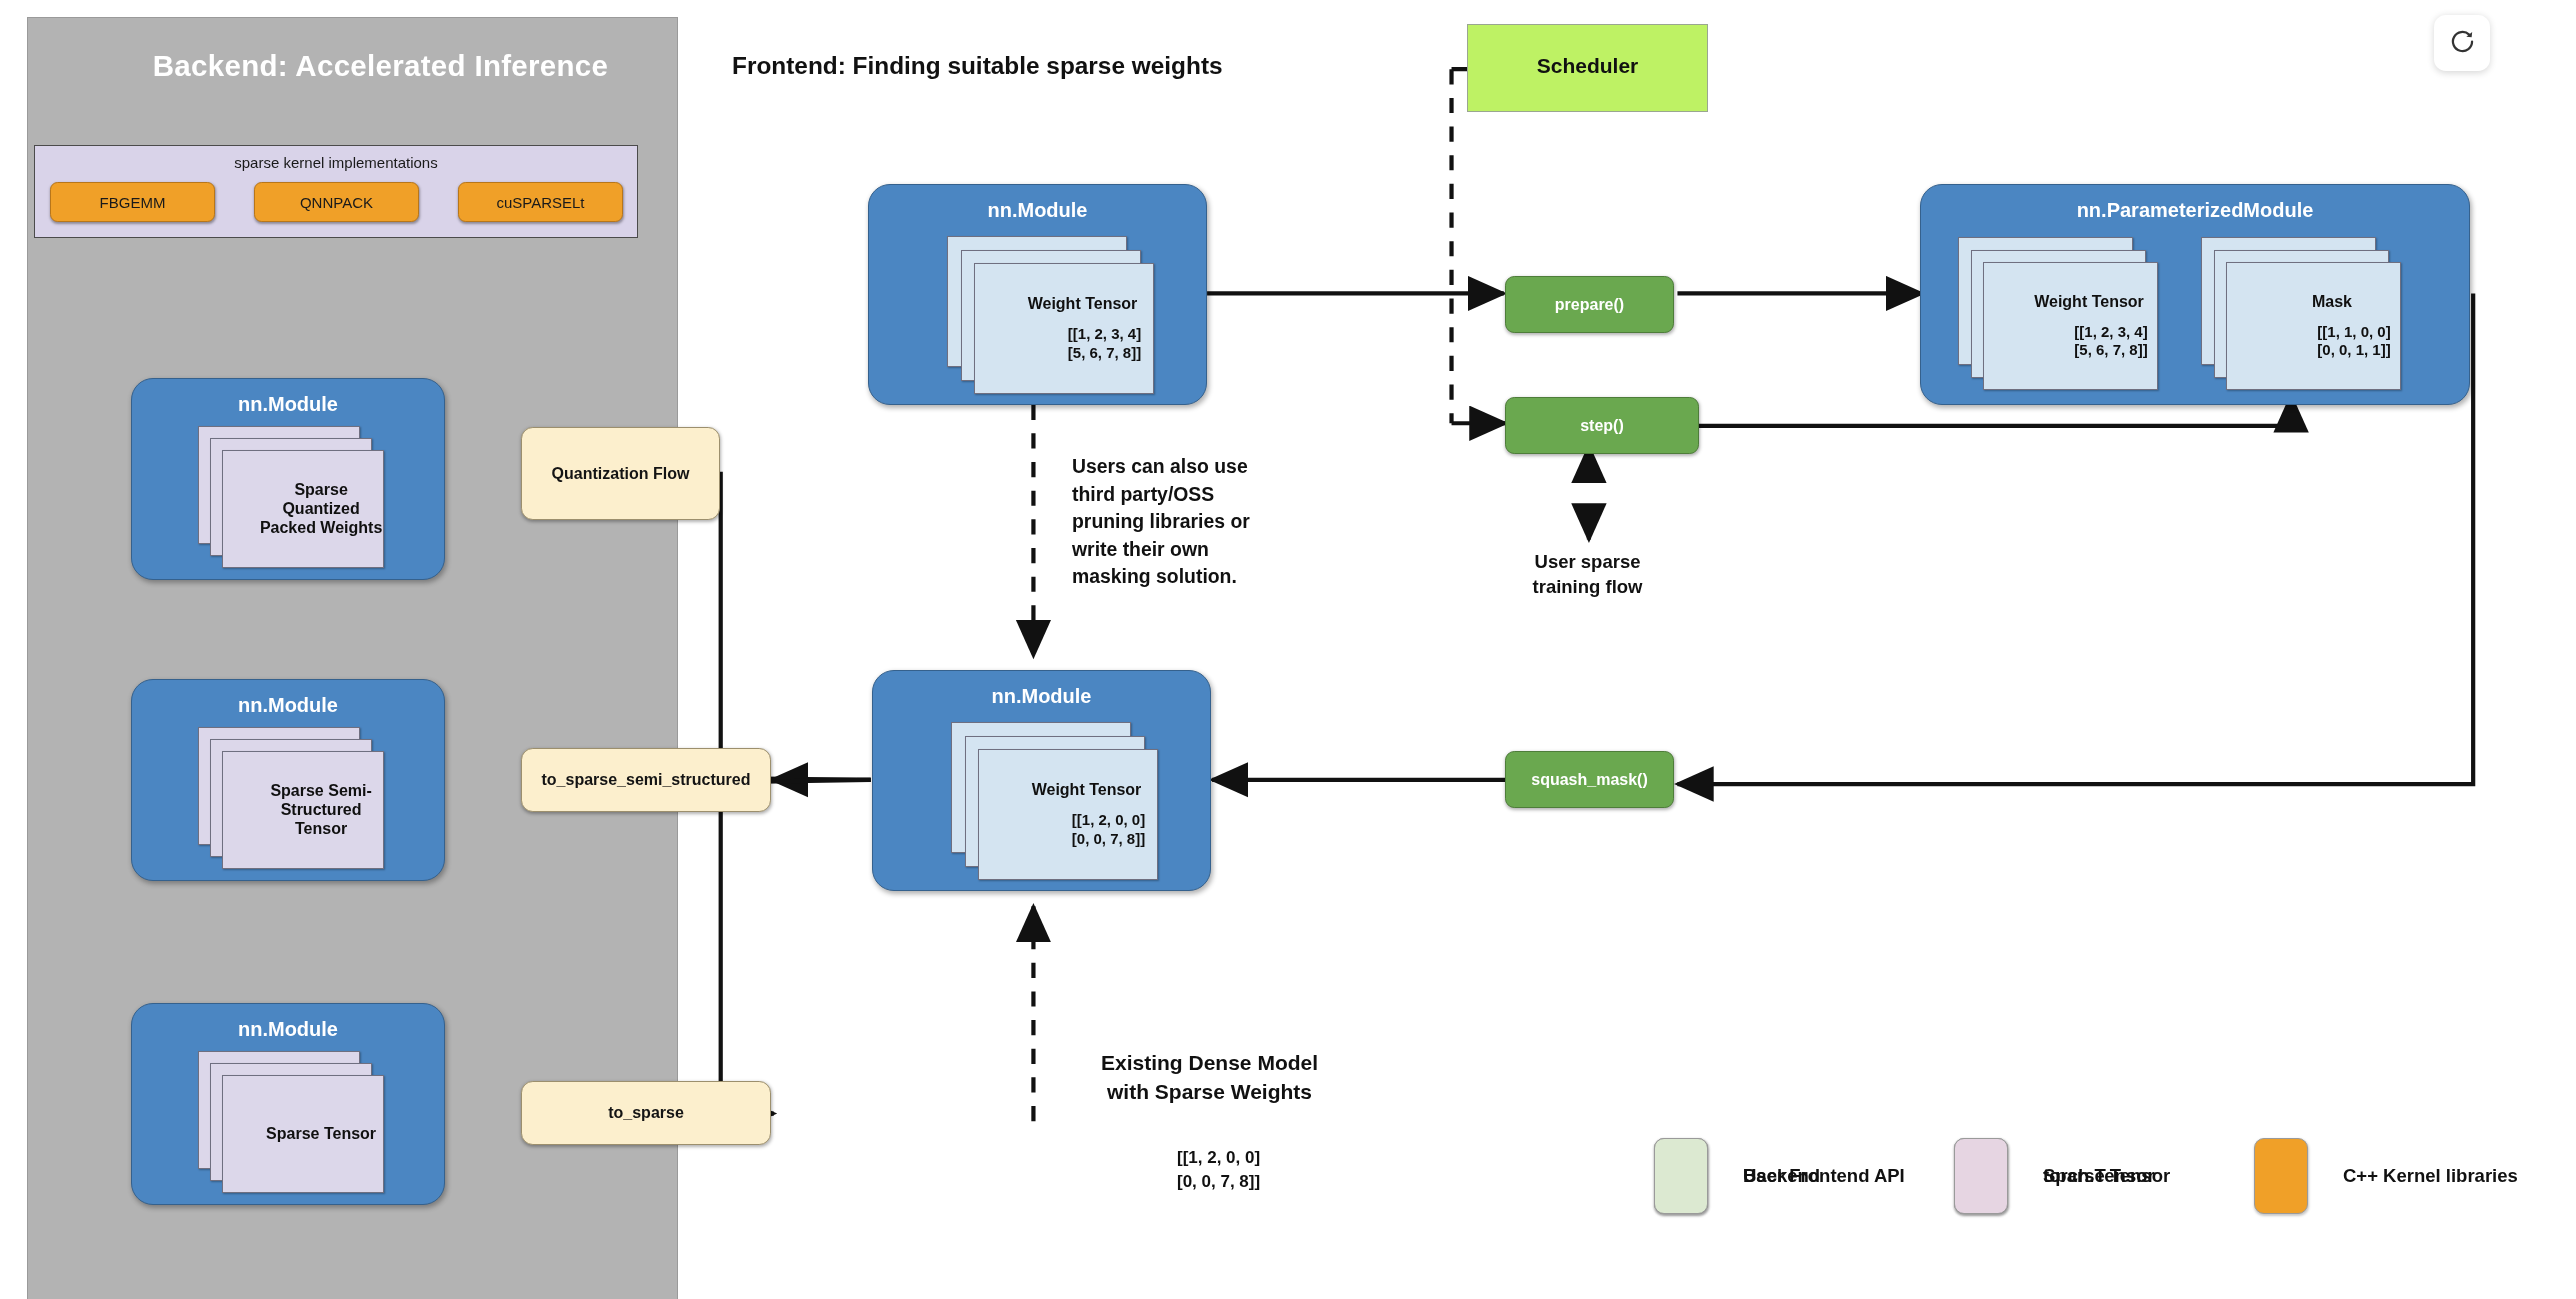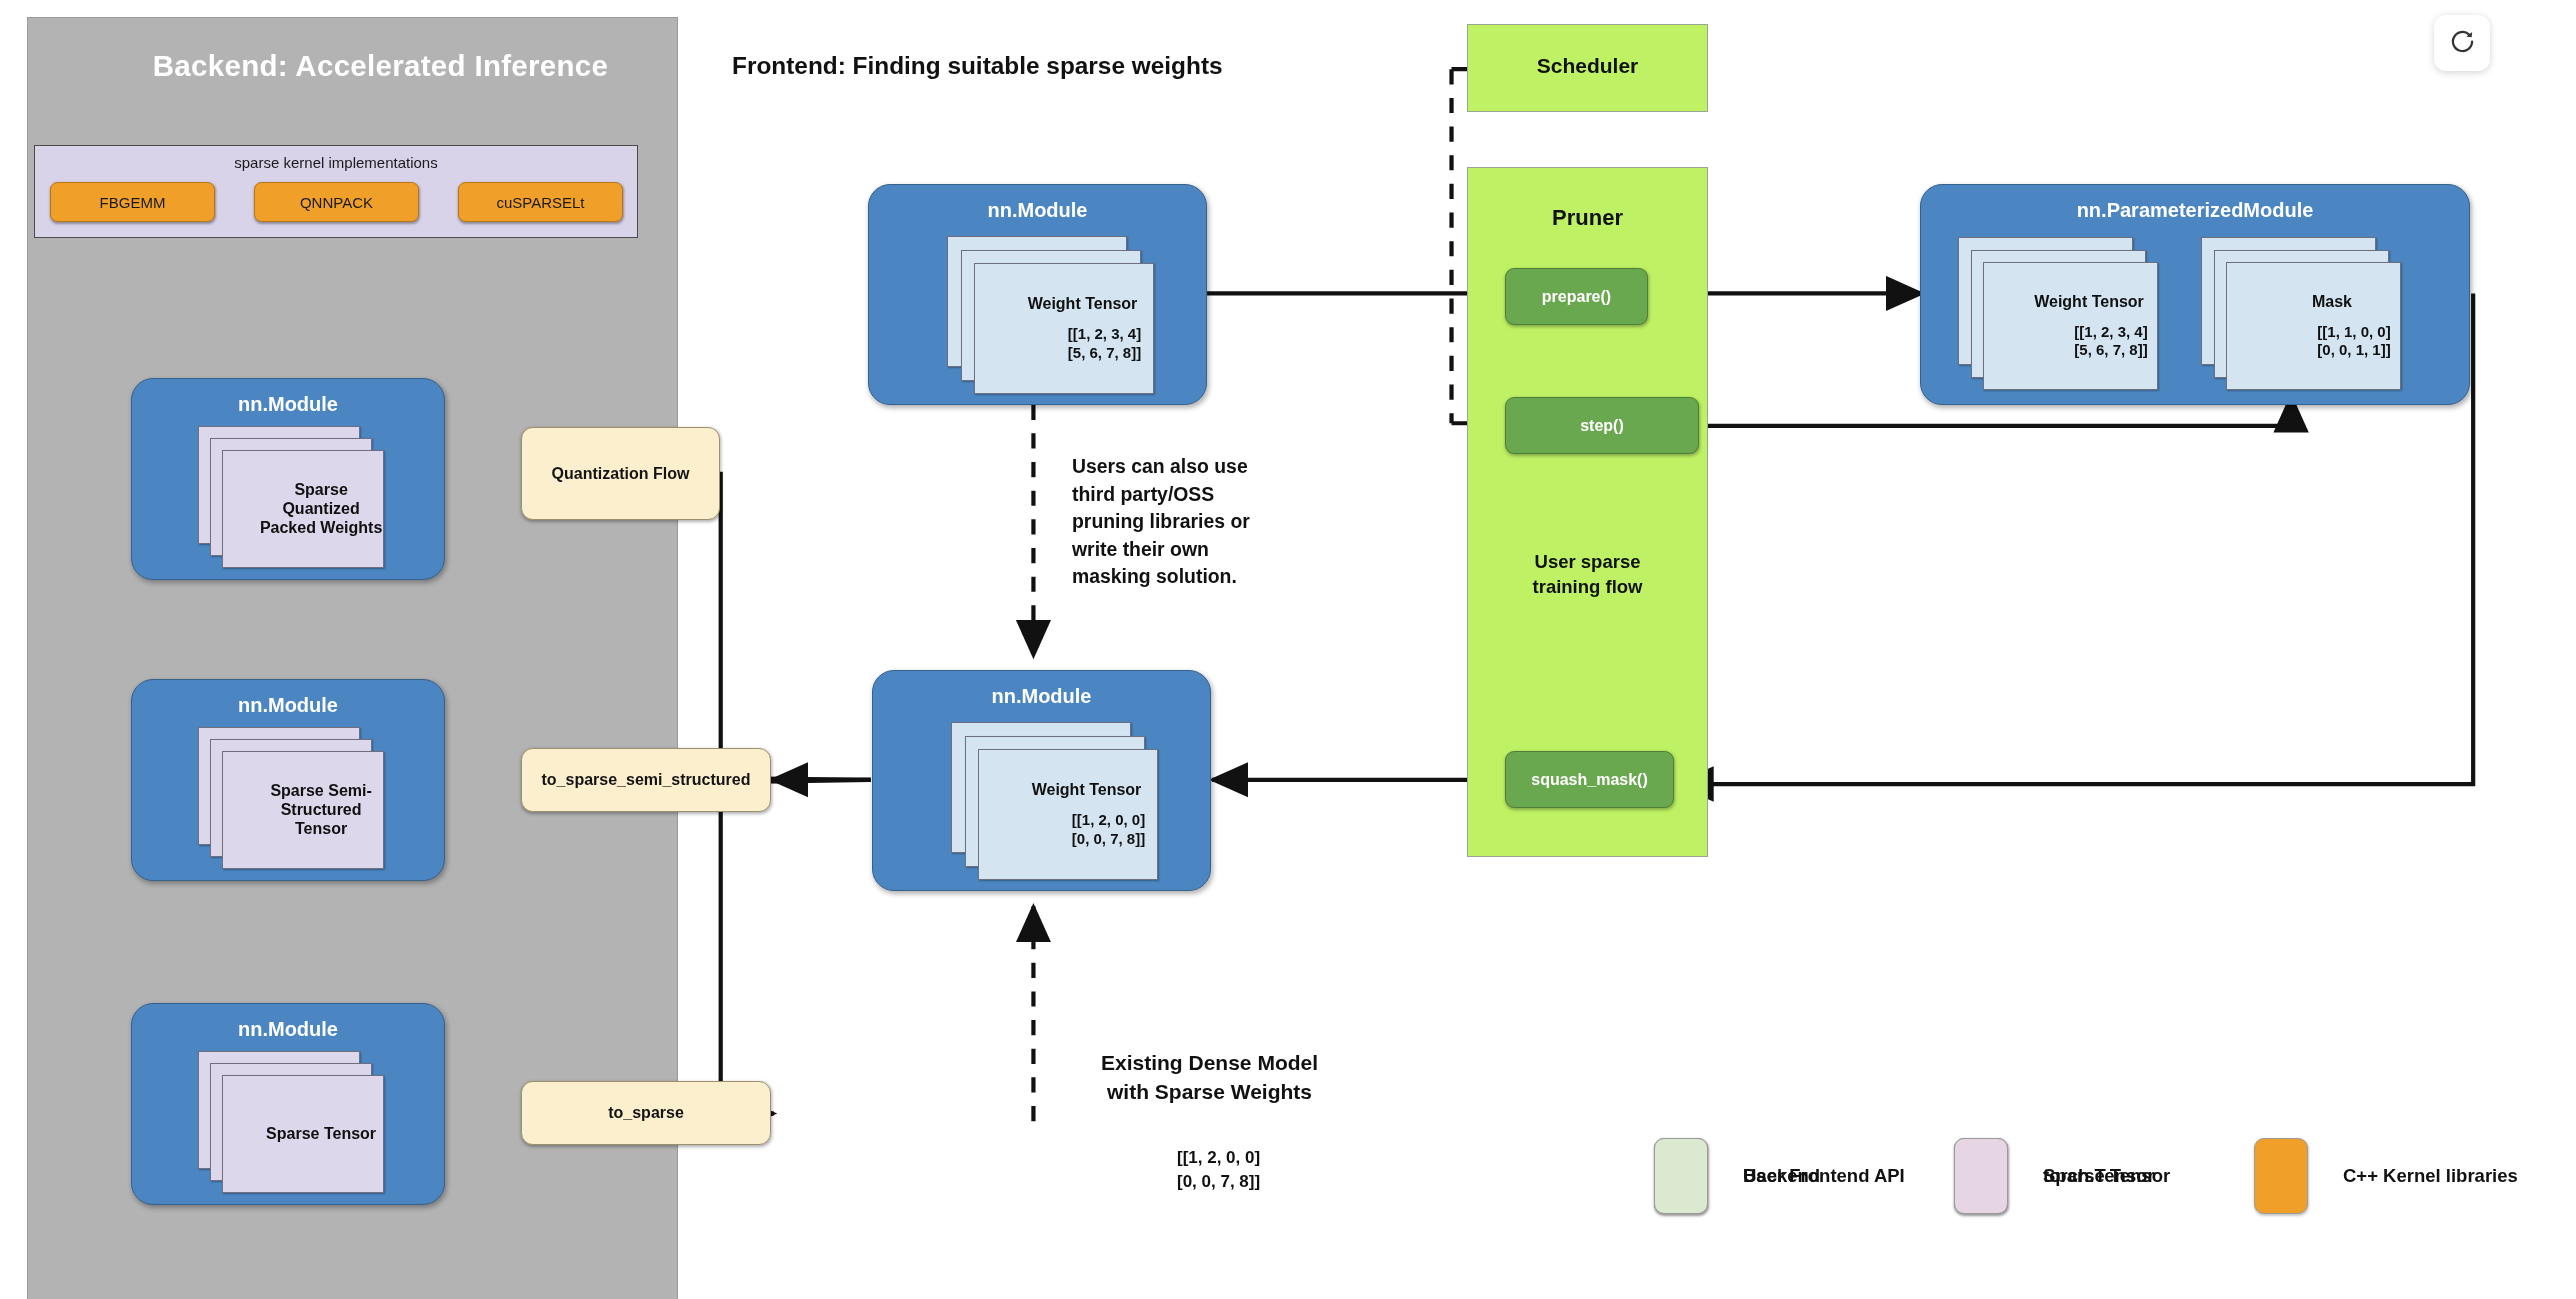--- a/index.html
+++ b/index.html
@@ -181,24 +181,21 @@
   <div class="pill-backend" style="left:521px;top:427px;width:199px;height:93px">Quantization Flow</div>
   <div class="pill-backend" style="left:521px;top:748px;width:250px;height:64px">to_sparse_semi_structured</div>
   <div class="pill-backend" style="left:521px;top:1081px;width:250px;height:64px">to_sparse</div>
 
   <div class="frontend-title">Frontend: Finding suitable sparse weights</div>
 
   <div class="green-zone" style="left:1467px;top:23.6px;width:241px;height:88px">
     <div class="zone-title" style="top:29px;font-size:21px">Scheduler</div>
   </div>
 
-  <div class="green-zone" style="left:1467px;top:167px;width:241px;height:690px">
-    <div class="zone-title" style="top:37px">Pruner</div>
-  </div>
-  <div class="api-btn" style="left:1505px;top:268px;width:143px;height:57px">prepare()</div>
+  <div class="api-btn" style="left:1505px;top:276px;width:169px;height:57px">prepare()</div>
   <div class="api-btn" style="left:1505px;top:397px;width:194px;height:57px">step()</div>
   <div class="api-btn" style="left:1505px;top:751px;width:169px;height:57px">squash_mask()</div>
   <div class="free-text" style="left:1467px;top:550px;width:241px;text-align:center;
        font-size:18.5px;line-height:1.35">User sparse
 training flow</div>
 
   <div class="module" style="left:868px;top:184px;width:339px;height:221px">
     <div class="module-title">nn.Module</div>
     <div class="stack" style="left:78px;top:51px;width:211px;height:160px">
       <div class="sheet blue" style="left:0;top:0;width:180px;height:131px"></div>

